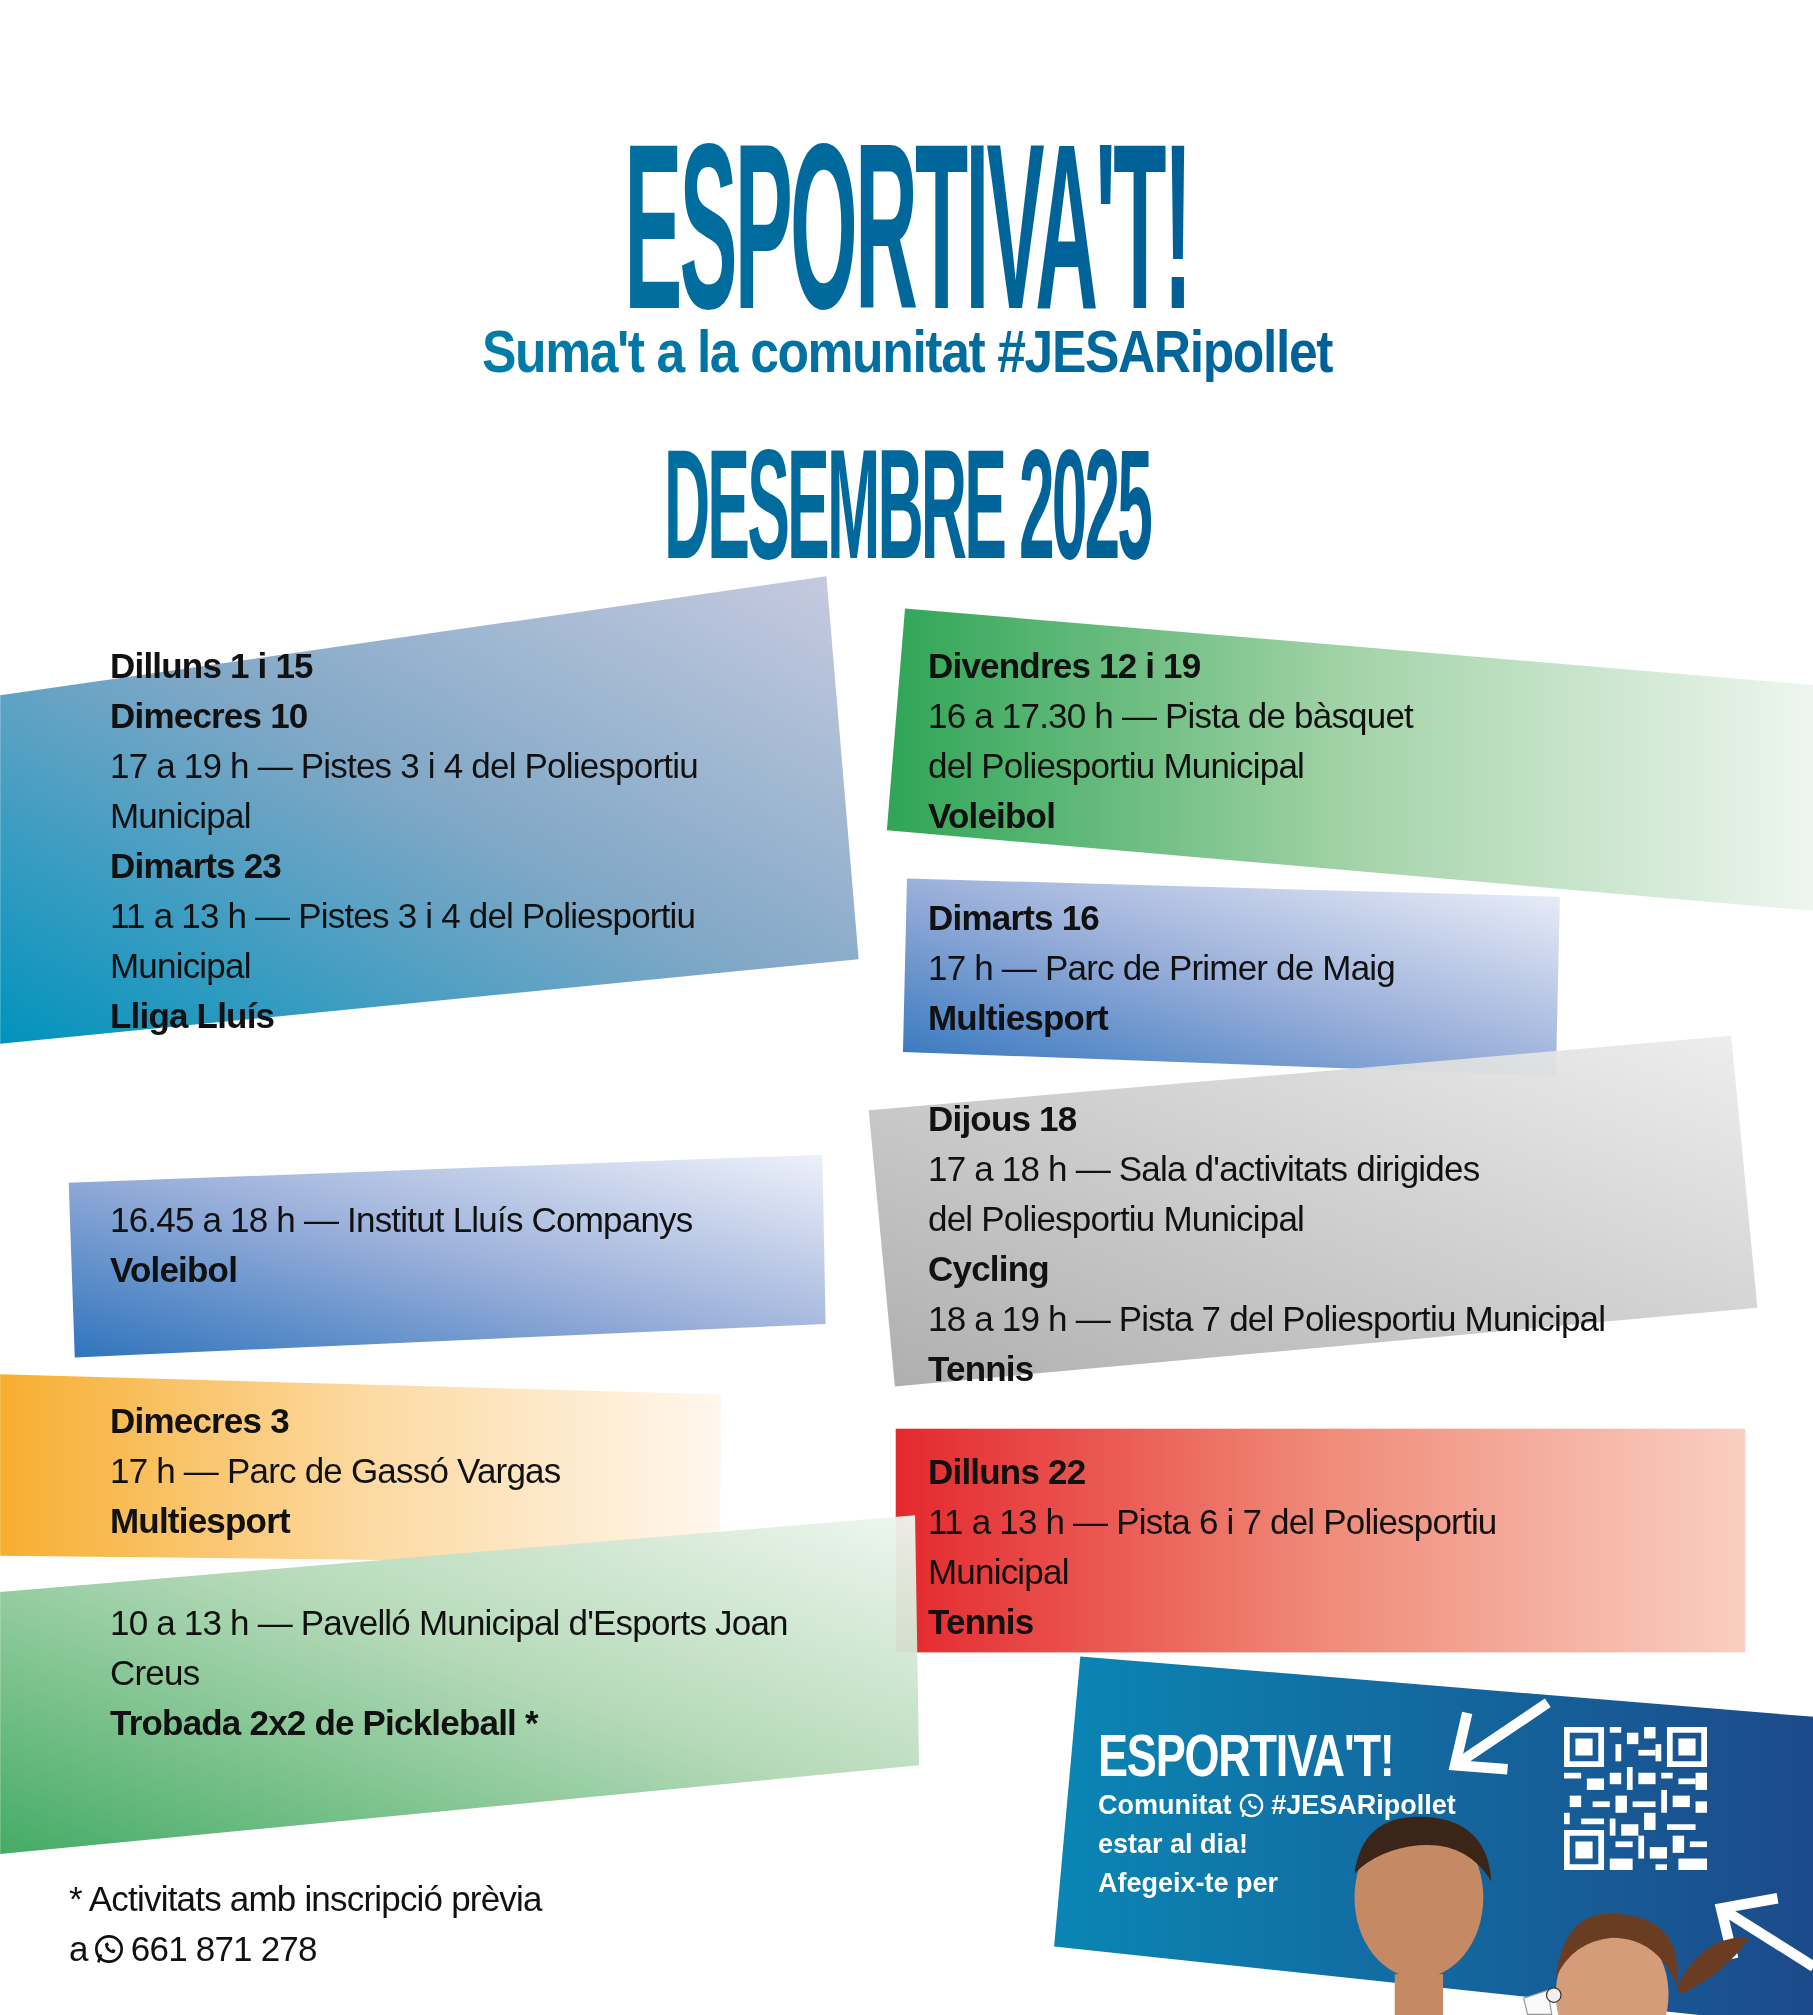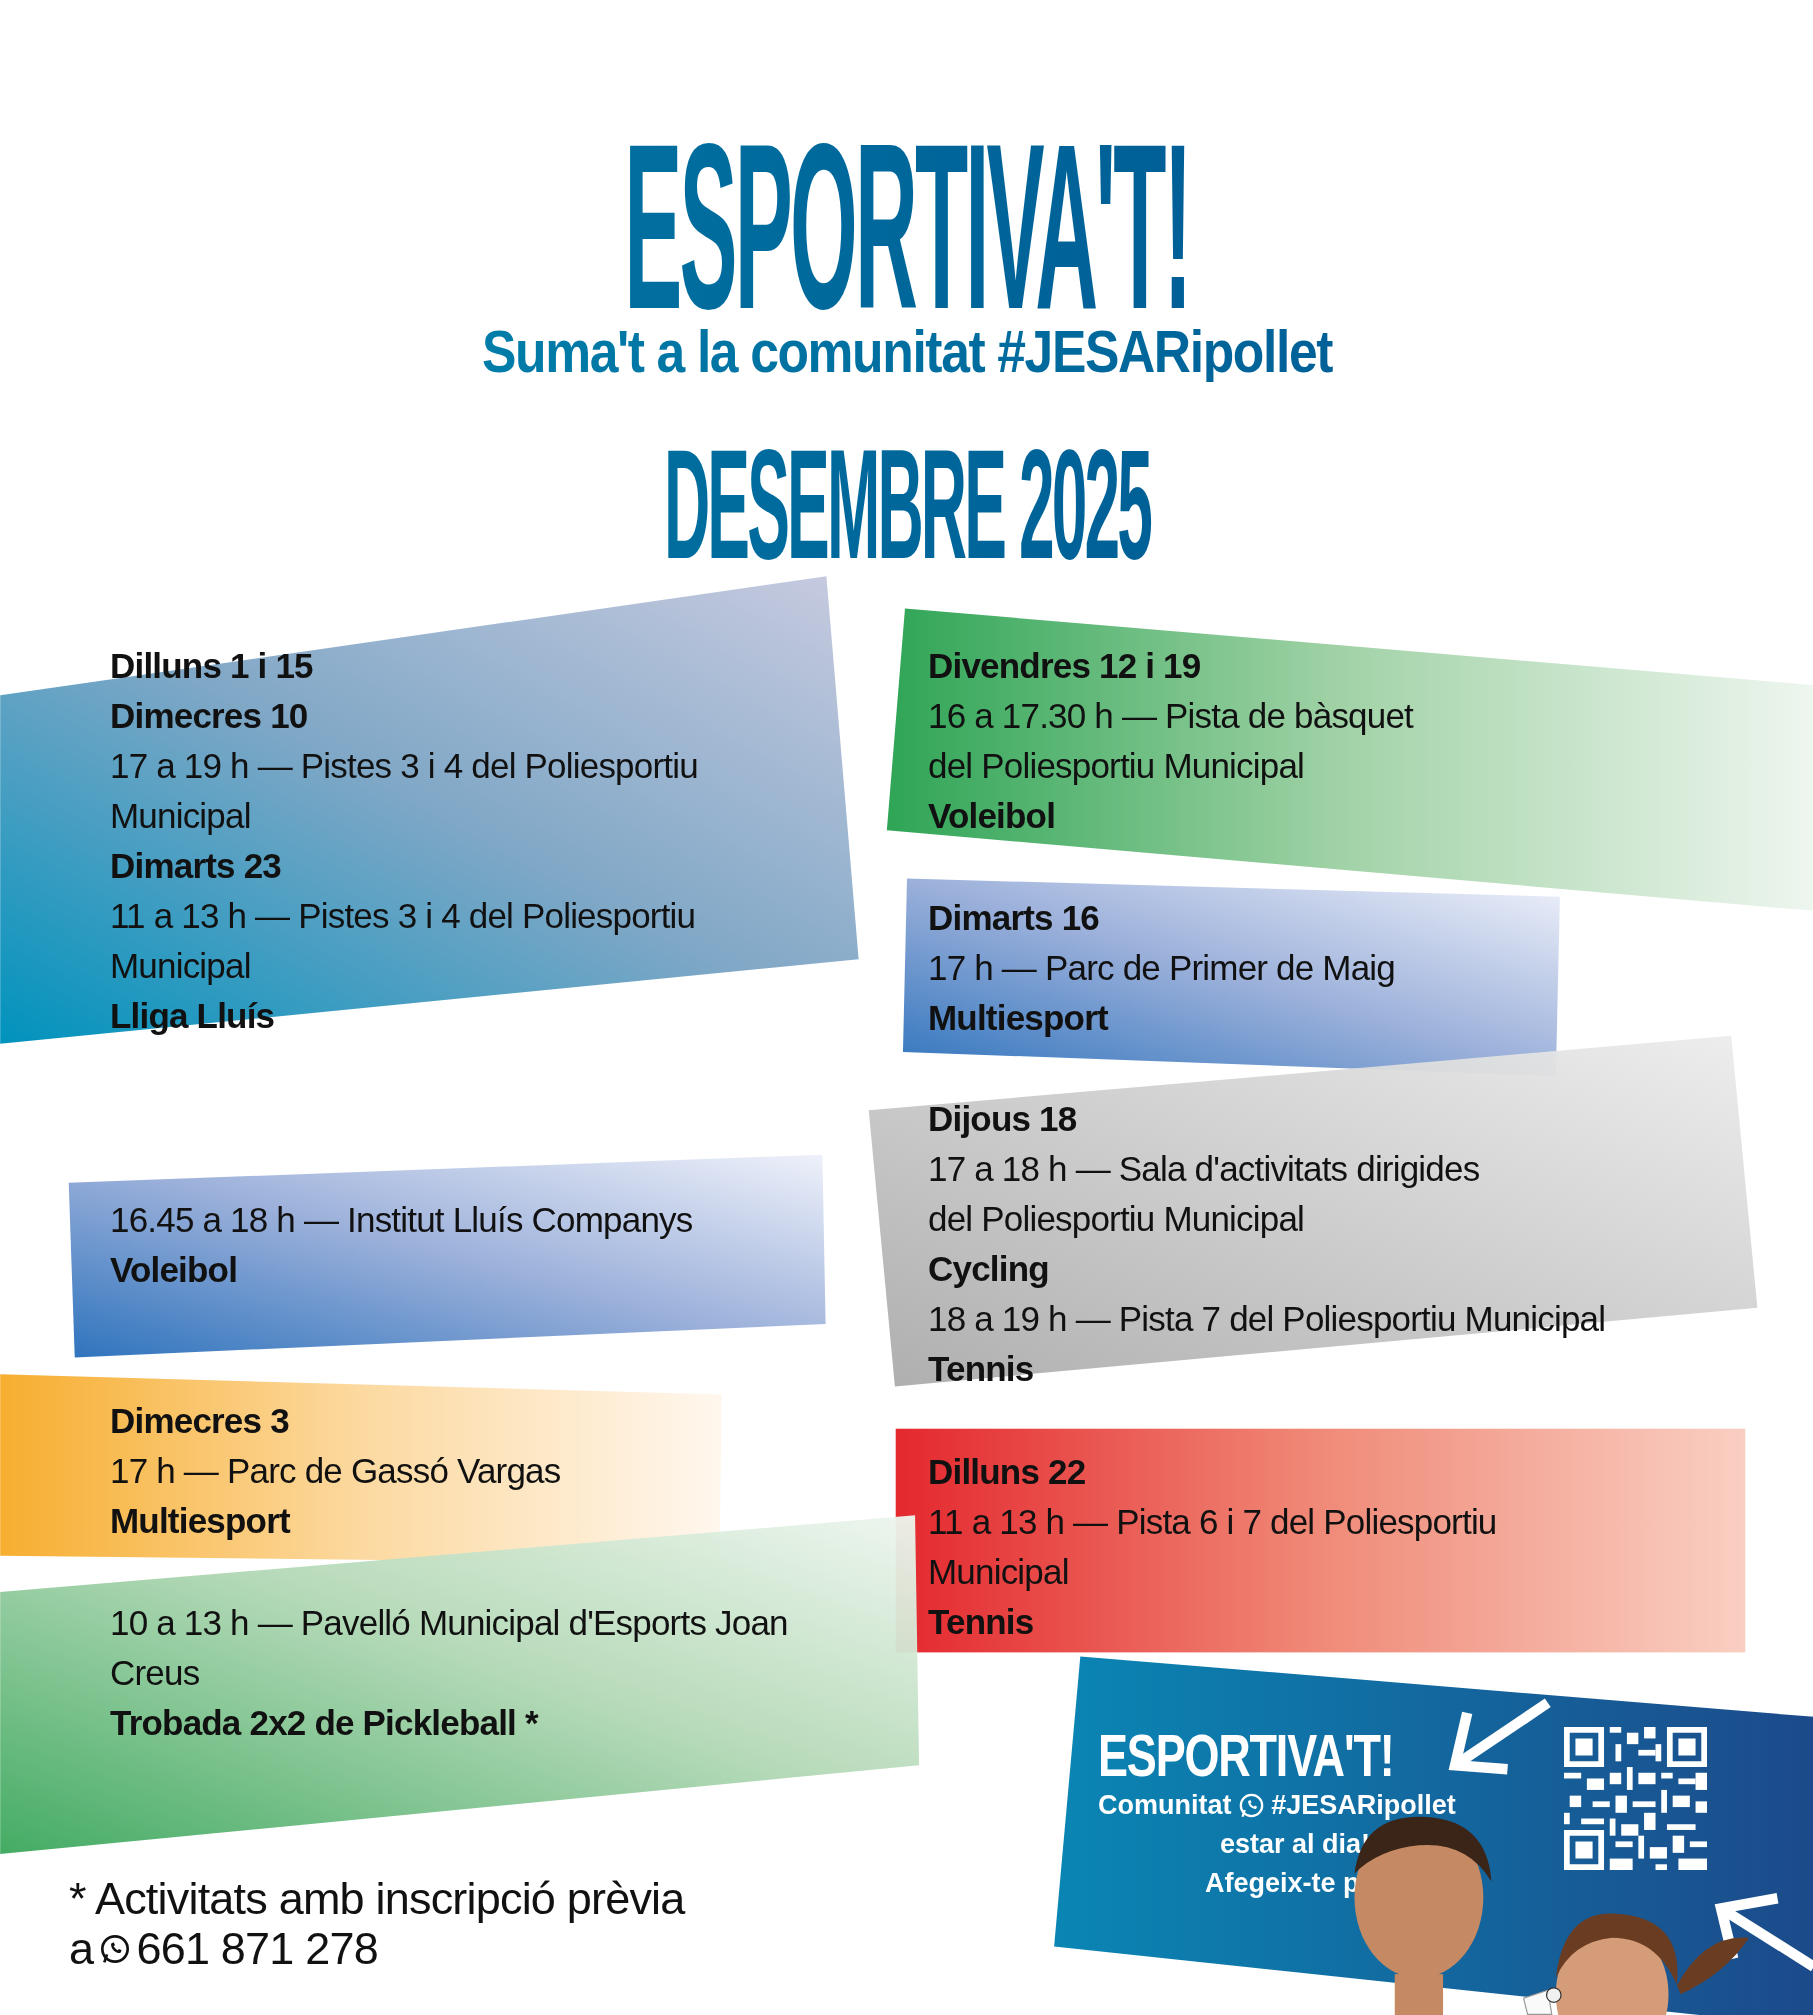--- a/index.html
+++ b/index.html
@@ -7,24 +7,24 @@
   .abs{position:absolute;}
   .hero-title{left:0;width:1814px;text-align:center;font-family:"Liberation Sans",sans-serif;font-weight:bold;letter-spacing:-4px;line-height:1;color:#0072a0;
     transform-origin:center top;}
   #t1{top:109px;font-size:121px;transform:scaleX(0.72) scaleY(1.95);background:linear-gradient(90deg,#0079a6,#005590);-webkit-background-clip:text;background-clip:text;color:transparent;}
   #t2{top:322px;font-size:60px;letter-spacing:-1.6px;transform:scaleX(0.86);background:linear-gradient(90deg,#0088b0,#005590);-webkit-background-clip:text;background-clip:text;color:transparent;}
   #t3{top:427px;font-size:89px;transform:scaleX(0.72) scaleY(1.75);background:linear-gradient(90deg,#0079a6,#005590);-webkit-background-clip:text;background-clip:text;color:transparent;}
   .card-text{position:absolute;font-size:35px;line-height:50px;color:#111;}
   .card-text .h{font-weight:bold;letter-spacing:-0.8px;}
   .card-text .n{font-weight:normal;letter-spacing:-0.8px;}
 
-  .foot-note{left:69px;top:1874px;font-size:45px;line-height:50px;color:#111;letter-spacing:-0.8px;}
+  .foot-note{left:69px;top:1874px;font-size:35px;line-height:50px;color:#111;letter-spacing:-0.8px;}
 
   .promo-title{color:#fff;font-weight:bold;font-size:60px;letter-spacing:-1.6px;transform:scaleX(0.75);transform-origin:left top;}
-  .promo-sub{color:#fff;font-weight:bold;font-size:27px;line-height:39px;text-align:center;}
+  .promo-sub{color:#fff;font-weight:bold;font-size:27px;line-height:39px;}
 </style>
 </head>
 <body>
 
 <div class="abs hero-title" id="t1">ESPORTIVA'T!</div>
 <div class="abs hero-title" id="t2">Suma't a la comunitat #JESARipollet</div>
 <div class="abs hero-title" id="t3">DESEMBRE 2025</div>
 
 <svg class="abs" style="left:0;top:0;" width="1814" height="2267" viewBox="0 0 4500 5625">
   <defs>

